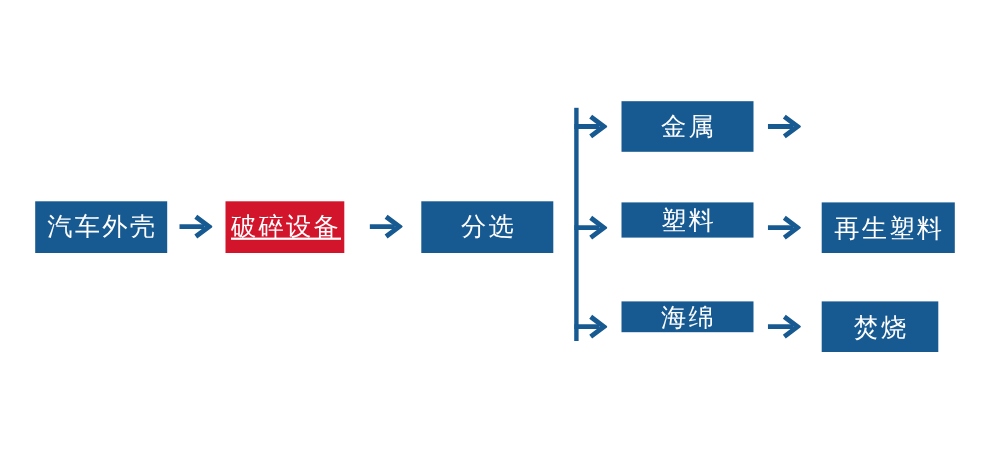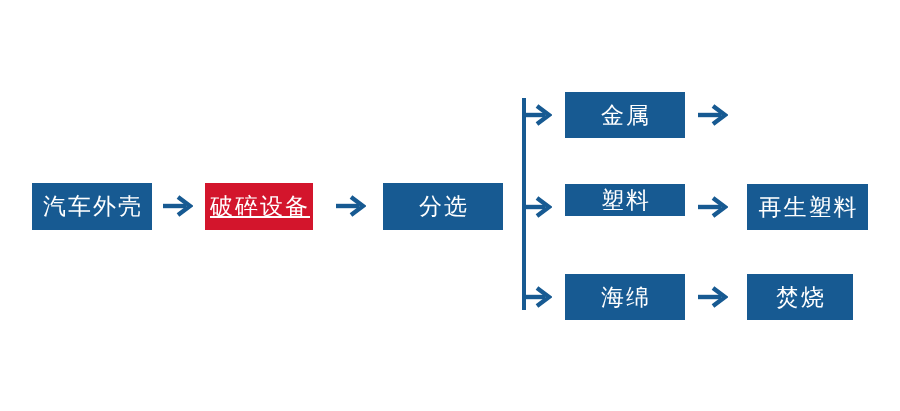--- a/index.html
+++ b/index.html
@@ -30,21 +30,21 @@
   .node.red { background: #d3152c; }
 
   
   .n-car      { left: 32px;  top: 183px; width: 120px; height: 47px; }
   .n-crush    { left: 205px; top: 183px; width: 108px; height: 47px; text-decoration: underline; }
   .n-sort     { left: 383px; top: 183px; width: 120px; height: 47px; }
 
   
   .n-metal    { left: 565px; top: 92px;  width: 120px; height: 46px; font-family: Liberation Mono, monospace; }
   .n-plastic  { left: 565px; top: 184px; width: 120px; height: 32px; }
-  .n-sponge   { left: 565px; top: 274px; width: 120px; height: 46px; }
+  .n-sponge   { left: 565px; top: 274px; width: 120px; height: 28px; }
 
   
   .n-recycle  { left: 747px; top: 92px;  width: 121px; height: 46px; }
   .n-replast  { left: 747px; top: 184px; width: 121px; height: 46px; }
   .n-burn     { left: 747px; top: 274px; width: 106px; height: 46px; }
 
   .arrow {
     position: absolute;
     width: 30px;
     height: 24px;

